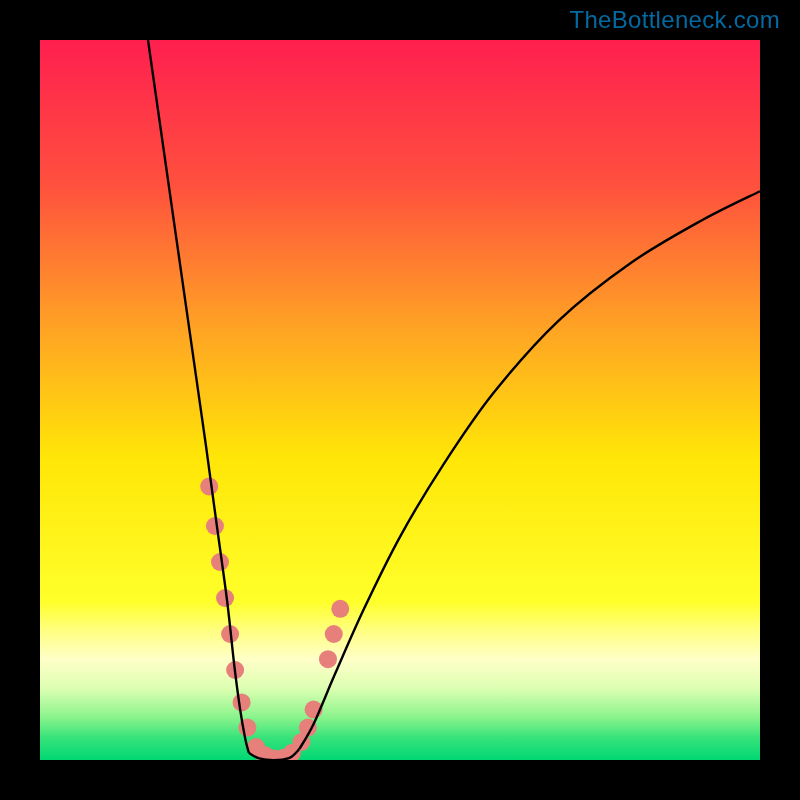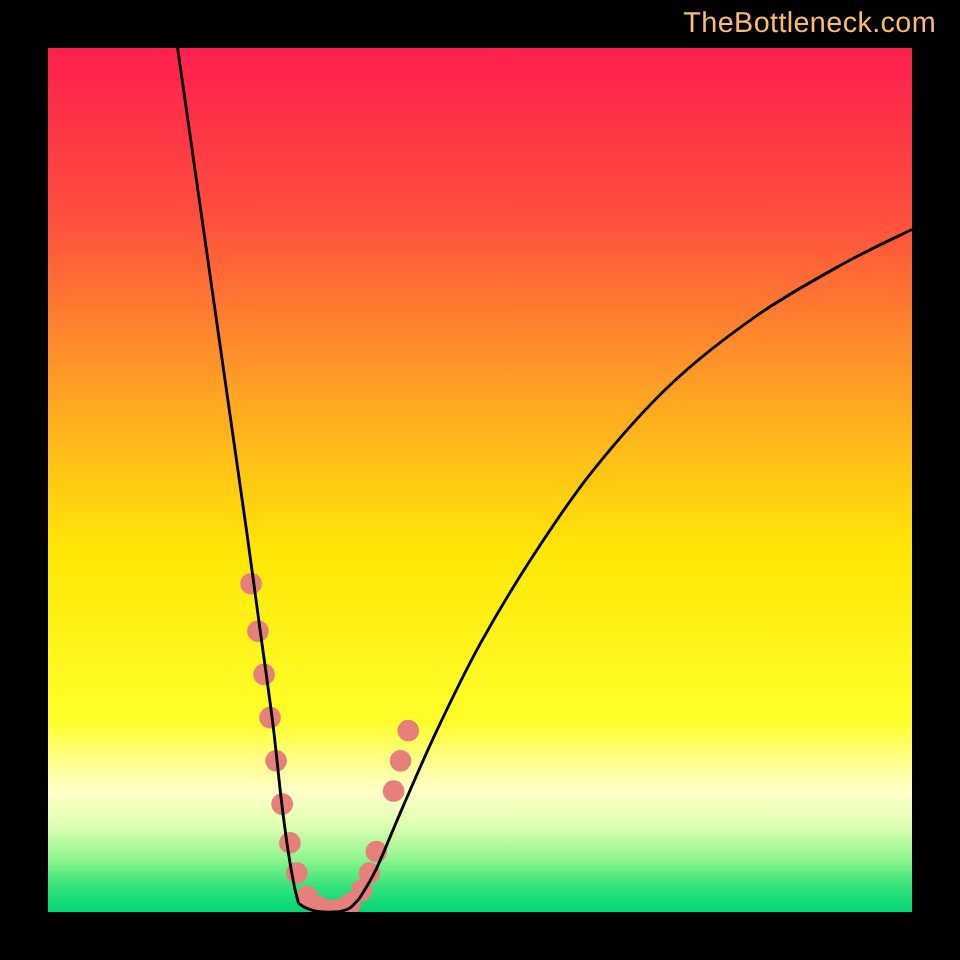--- a/index.html
+++ b/index.html
@@ -26,21 +26,21 @@
   .gradient-bg {
     position: absolute;
     inset: 0;
   }
   .watermark {
     position: absolute;
     top: 6px;
     right: 20px;
     font-family: Arial, Helvetica, sans-serif;
     font-size: 24px;
-    color: #fdba74;
+    color: #0369a1;
     font-weight: 500;
     letter-spacing: 0.3px;
   }
   svg.overlay {
     position: absolute;
     inset: 0;
   }
 </style>
 </head>
 <body>

